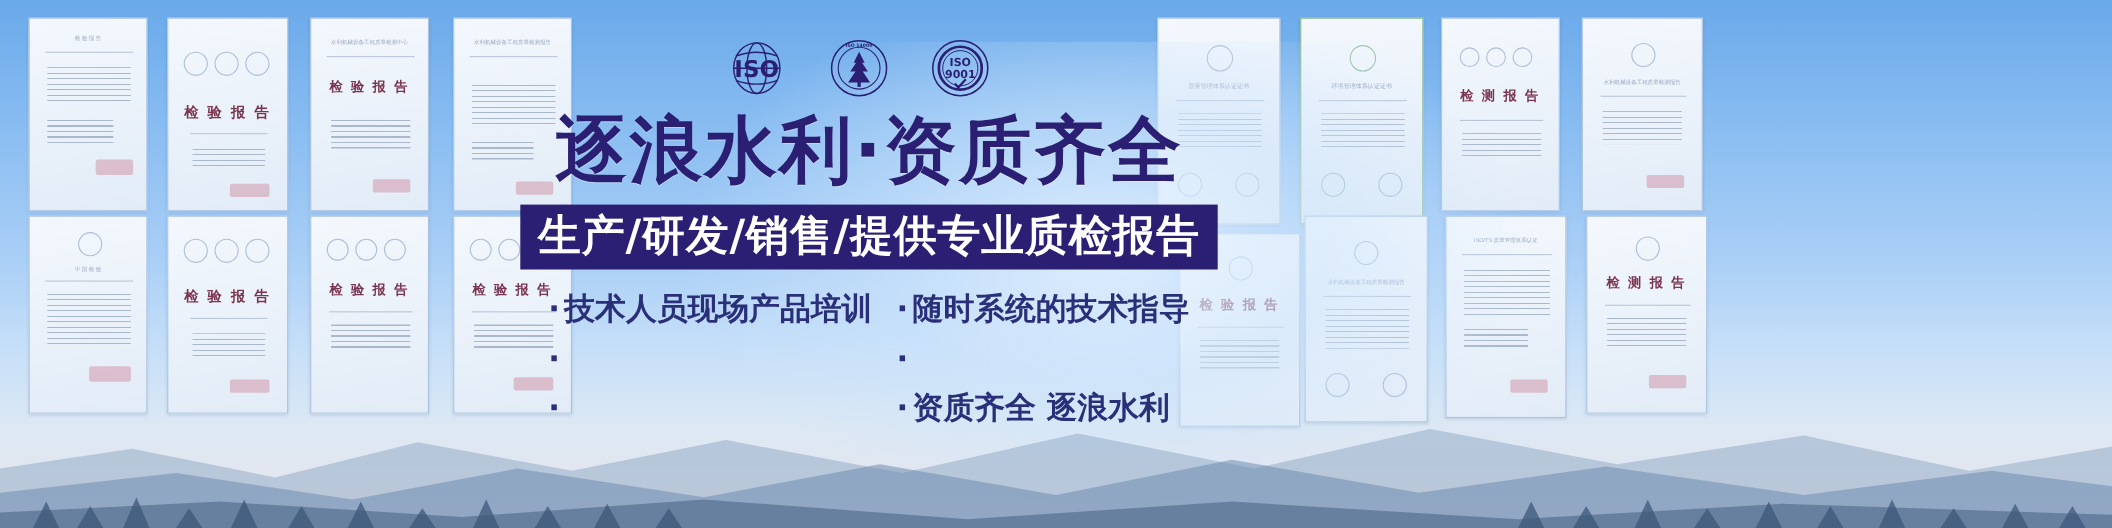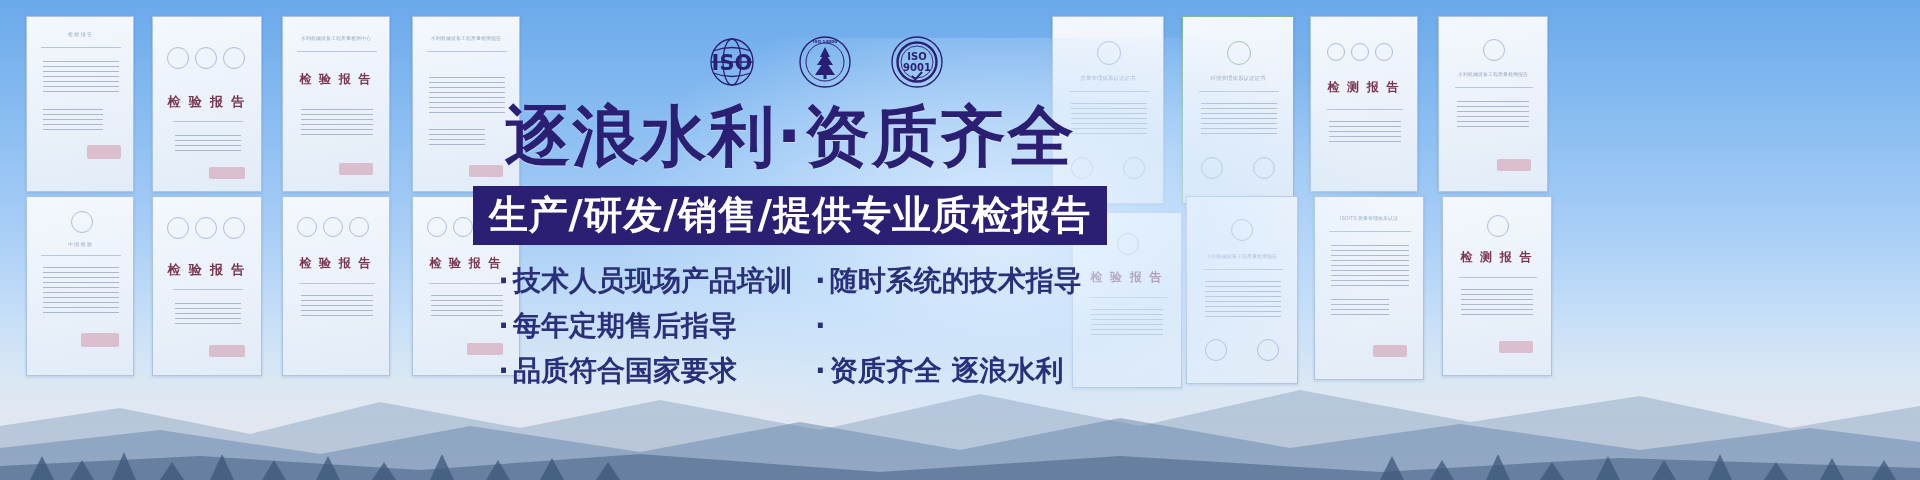--- a/index.html
+++ b/index.html
@@ -319,21 +319,21 @@
         <path d="M1540,150 L1552,132 L1564,150 Z"></path>
       <path d="M1596,150 L1608,126 L1620,150 Z"></path>
         <path d="M1652,150 L1664,130 L1676,150 Z"></path>
       <path d="M1708,150 L1720,124 L1732,150 Z"></path>
         <path d="M1764,150 L1776,132 L1788,150 Z"></path>
       <path d="M1820,150 L1832,128 L1844,150 Z"></path>
         <path d="M1872,150 L1884,130 L1896,150 Z"></path>
     </g>
   </svg>
 
-  <div class="iso-row" style="left:702px; top:34px;">
+  <div class="iso-row" style="left:658px; top:34px;">
 
     <svg class="iso-badge" width="60" height="54" viewBox="0 0 60 54">
       <g stroke="#2a1f72" stroke-width="1.3" fill="none">
         <ellipse cx="30" cy="27" rx="21" ry="23"></ellipse>
         <ellipse cx="30" cy="27" rx="9" ry="23"></ellipse>
         <line x1="9" y1="27" x2="51" y2="27"></line>
         <path d="M11,16 Q30,9 49,16"></path>
         <path d="M11,38 Q30,45 49,38"></path>
       </g>
       <text x="30" y="35" text-anchor="middle" font-family="DejaVu Sans, sans-serif" font-weight="bold" font-size="21" fill="#2a1f72">ISO</text>
@@ -373,28 +373,26 @@
       <div class="feature">
         <span class="dot">·</span>
         <span>技术人员现场产品培训</span>
       </div>
       <div class="feature">
         <span class="dot">·</span>
         <span>随时系统的技术指导</span>
       </div>
       <div class="feature">
         <span class="dot">·</span>
-        <span>每年定期售后指导</span>
-      </div>
-      <div class="feature">
-        <span class="dot">·</span>
-      </div>
-      <div class="feature">
-        <span class="dot">·</span>
-        <span>品质符合国家要求</span>
+      </div>
+      <div class="feature">
+        <span class="dot">·</span>
+      </div>
+      <div class="feature">
+        <span class="dot">·</span>
       </div>
       <div class="feature">
         <span class="dot">·</span>
         <span>资质齐全 逐浪水利</span>
       </div>
     </div>
   </div>
 
 </div>
 

